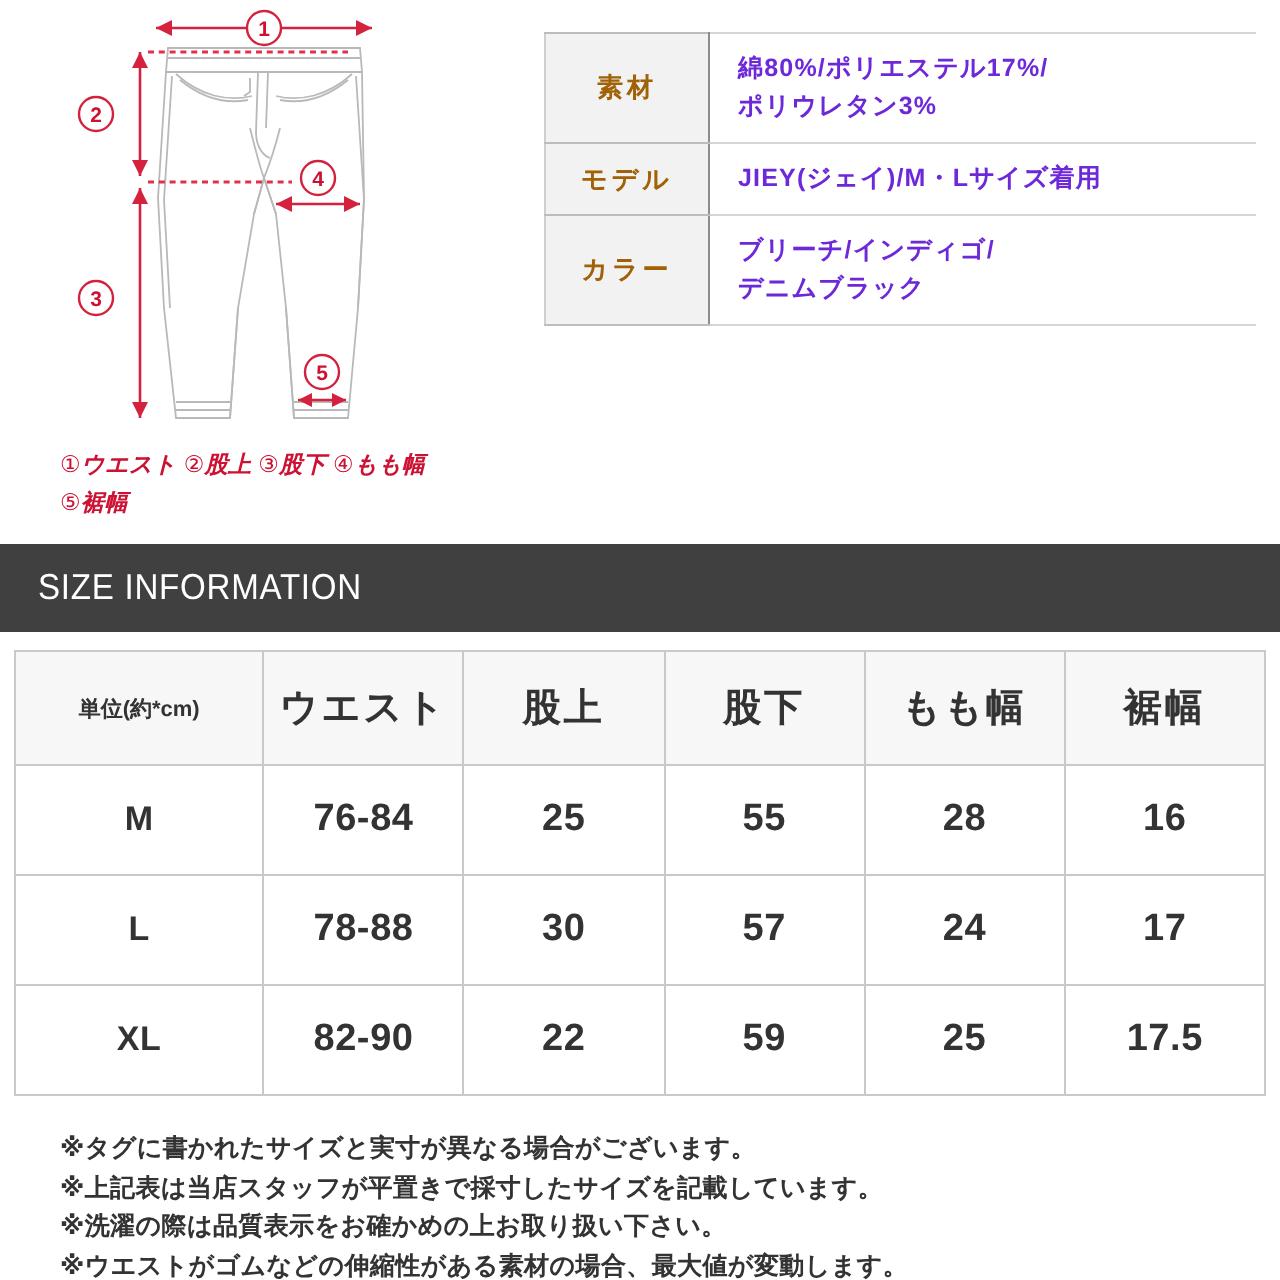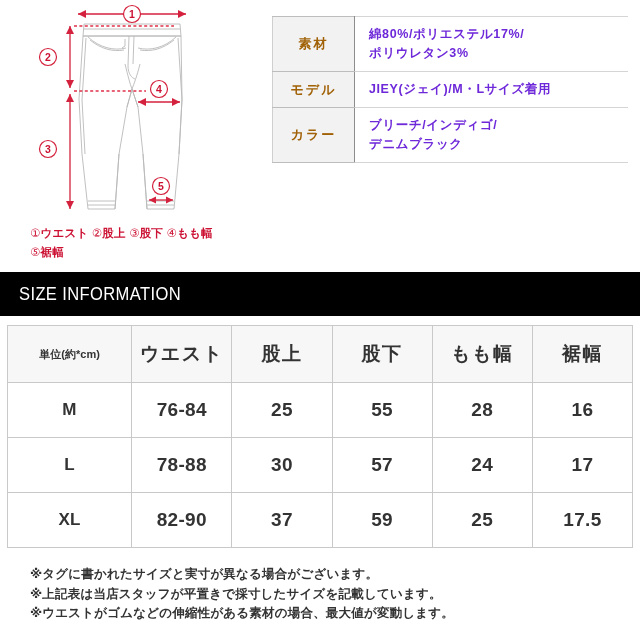--- a/index.html
+++ b/index.html
@@ -15,21 +15,21 @@
   
   #top-section { position:absolute; left:0; top:0; width:640px; height:268px; }
 
   
   #diagram-panel { position:absolute; left:0; top:0; width:265px; height:268px; }
   #jeans-svg { position:absolute; left:22px; top:4px; }
 
   #legend { position:absolute; left:30px; top:224px; width:235px;
             color:#cc1133; font-size:11.5px; line-height:19px;
             font-weight:bold; letter-spacing:.2px; }
-  #legend .lg { white-space:nowrap; }
+  #legend .lg { white-space:nowrap;font-style:italic; }
   #legend .num { font-weight:normal; }
 
   
   #spec-table { position:absolute; left:272px; top:16px; width:356px; border-collapse:collapse; }
   #spec-table tr { }
   #spec-table td { vertical-align:middle; }
   #spec-table .spec-label {
     width:82px; background:#f2f2f2; border:1px solid #bdbdbd;
     border-left-color:#cfcfcf; border-right-color:#8d8d8d;
     text-align:center; font-size:13px; font-weight:bold; color:#a16207;
@@ -38,21 +38,21 @@
   #spec-table .spec-value {
     border-top:1px solid #d5d5d5; border-bottom:1px solid #d5d5d5;
     padding:8px 0 8px 14px; font-size:12.5px; font-weight:bold;
     color:#6d28d9; line-height:19px; letter-spacing:.6px;
   }
   #spec-table tr:first-child .spec-value { border-top:1px solid #d5d5d5; }
 
   
   #size-banner {
     position:absolute; left:0; top:272px; width:640px; height:44px;
-    background:#000000;
+    background:#404040;
     text-align:center;
   }
   #size-banner span {
     position:absolute; left:19px; top:50%; transform:translateY(-50%);
     color:#ffffff; font-size:18px; letter-spacing:.4px;
     font-family:"Liberation Sans Narrow","Liberation Sans",sans-serif;
     transform-origin:left center;
   }
   #size-banner span { transform:translateY(-50%) scaleX(.92); }
 
@@ -242,25 +242,26 @@
       <td class="sz">L</td>
       <td>78-88</td>
       <td>30</td>
       <td>57</td>
       <td>24</td>
       <td>17</td>
     </tr>
     <tr>
       <td class="sz">XL</td>
       <td>82-90</td>
-      <td>37</td>
+      <td>22</td>
       <td>59</td>
       <td>25</td>
       <td>17.5</td>
     </tr>
   </tbody>
 </table>
 
 <div id="notes">
   <div>※タグに書かれたサイズと実寸が異なる場合がございます。</div>
   <div>※上記表は当店スタッフが平置きで採寸したサイズを記載しています。</div>
+  <div>※洗濯の際は品質表示をお確かめの上お取り扱い下さい。</div>
   <div>※ウエストがゴムなどの伸縮性がある素材の場合、最大値が変動します。</div>
 </div>
 
 </body></html>

